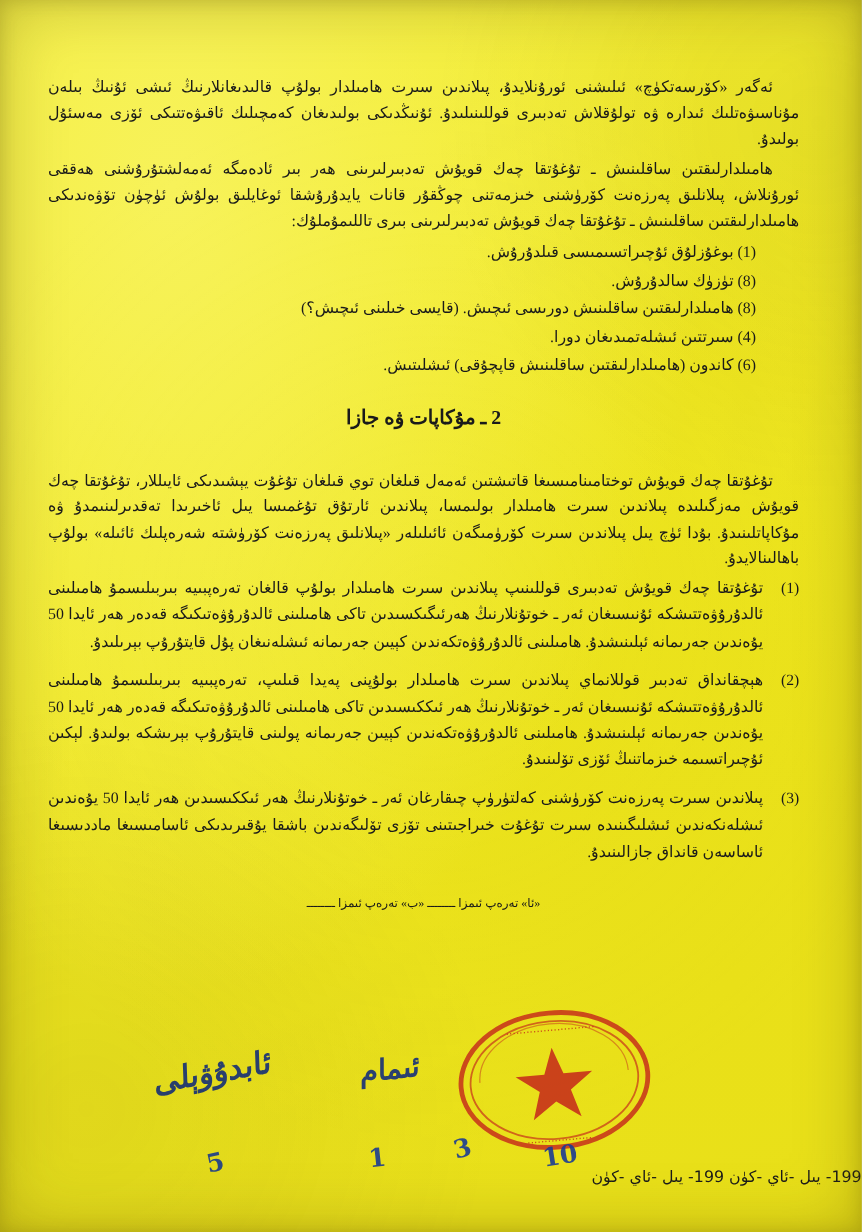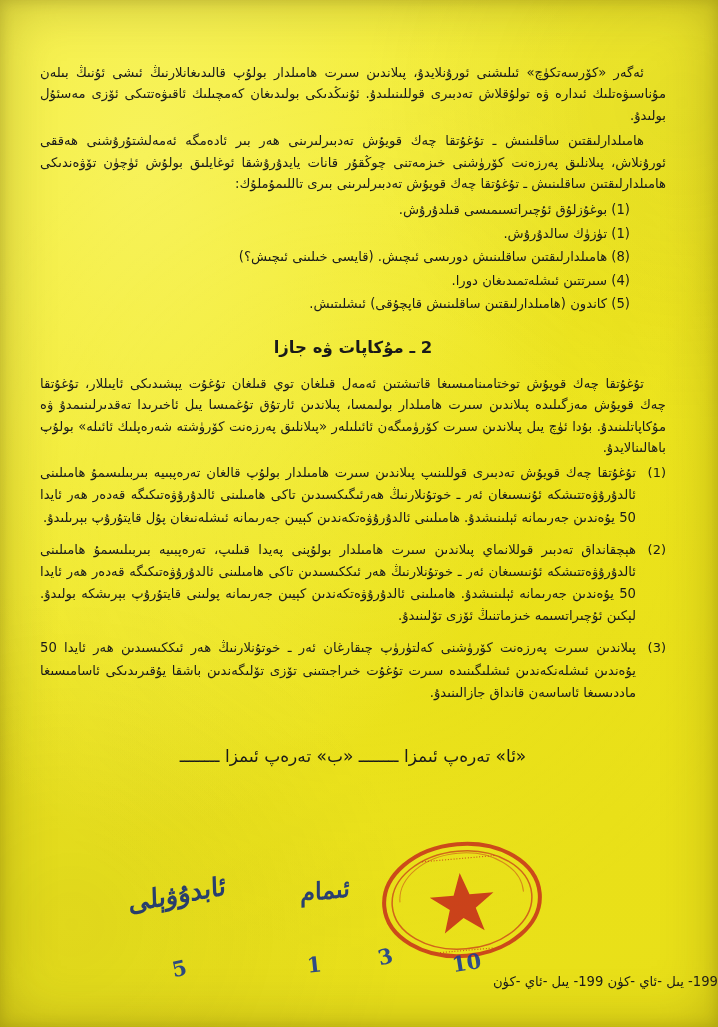--- a/index.html
+++ b/index.html
@@ -37,20 +37,21 @@
     inset: 0;
     pointer-events: none;
     box-shadow: inset 0 0 55px rgba(90,80,0,0.33), inset 0 0 14px rgba(80,70,0,0.22);
   }
   .content {
     position: absolute;
     left: 0; right: 0; top: 0;
     padding: 62px 52px 0 40px;
     direction: rtl;
     text-align: right;
+    font-family: Liberation Serif, serif;
   }
   p.para {
     margin: 0 0 4px 0;
     font-size: 13.2px;
     line-height: 1.62;
     text-align: justify;
     text-align-last: right;
     letter-spacing: 0.2px;
   }
   p.indent { text-indent: 22px; }
@@ -61,41 +62,41 @@
   }
   .numlist li {
     font-size: 13.2px;
     line-height: 1.78;
     padding-right: 36px;
   }
   h2.section-title {
     text-align: center;
     font-size: 16.5px;
     font-weight: bold;
-    margin: 22px 0 16px 0;
+    margin: 22px 0 32px 0;
     letter-spacing: 0.5px;
   }
   .clause {
     font-size: 13.2px;
     line-height: 1.68;
     text-align: justify;
     text-align-last: right;
     margin: 0 0 10px 0;
     padding-right: 30px;
     position: relative;
   }
   .clause .cnum {
     position: absolute;
     right: 0;
     top: 0;
     font-size: 13px;
   }
   .sig-line {
-    margin-top: 42px;
-    font-size: 17px;
+    margin-top: 26px;
+    font-size: 10px;
     text-align: center;
     position: relative;
     z-index: 3;
   }
   .date-line {
     position: absolute;
     left: 0; right: 0;
     bottom: 38px;
     text-align: right;
     font-size: 13.2px;
@@ -154,24 +155,24 @@
 
 <div class="page">
 
   <div class="content">
 
     <p class="para indent">ئەگەر «كۆرسەتكۈچ» ئىلىشنى ئورۇنلايدۇ، پىلاندىن سىرت ھامىلدار بولۇپ قالىدىغانلارنىڭ ئىشى ئۇنىڭ بىلەن مۇناسىۋەتلىك ئىدارە ۋە تولۇقلاش تەدبىرى قوللىنىلىدۇ. ئۇنىڭدىكى بولىدىغان كەمچىلىك ئاقىۋەتتىكى ئۆزى مەسئۇل بولىدۇ.</p>
     <p class="para indent">ھامىلدارلىقتىن ساقلىنىش ـ تۇغۇتقا چەك قويۇش تەدبىرلىرىنى ھەر بىر ئادەمگە ئەمەلشتۇرۇشنى ھەققى ئورۇنلاش، پىلانلىق پەرزەنت كۆرۈشنى خىزمەتنى چوڭقۇر قانات يايدۇرۇشقا ئوغايلىق بولۇش ئۈچۈن تۆۋەندىكى ھامىلدارلىقتىن ساقلىنىش ـ تۇغۇتقا چەك قويۇش تەدبىرلىرىنى بىرى تاللىمۇملۇك:</p>
 
     <ul class="numlist">
       <li>(1)  بوغۇزلۇق ئۇچىراتسىمىسى قىلدۇرۇش.</li>
-      <li>(1)  تۈزۈك سالدۇرۇش.</li>
+      <li>(8)  تۈزۈك سالدۇرۇش.</li>
       <li>(8)  ھامىلدارلىقتىن ساقلىنىش دورىسى ئىچىش. (قايسى خىلىنى ئىچىش؟)</li>
       <li>(4)  سىرتتىن ئىشلەتمىدىغان دورا.</li>
-      <li>(5)  كاندون (ھامىلدارلىقتىن ساقلىنىش قاپچۇقى) ئىشلىتىش.</li>
+      <li>(6)  كاندون (ھامىلدارلىقتىن ساقلىنىش قاپچۇقى) ئىشلىتىش.</li>
     </ul>
 
     <h2 class="section-title">2 ـ مۇكاپات ۋە جازا</h2>
 
     <p class="para indent">تۇغۇتقا چەك قويۇش توختامىنامىسىغا قاتىشتىن ئەمەل قىلغان توي قىلغان تۇغۇت يېشىدىكى ئايىللار، تۇغۇتقا چەك قويۇش مەزگىلىدە پىلاندىن سىرت ھامىلدار بولىمسا، پىلاندىن ئارتۇق تۇغمىسا يىل ئاخىرىدا تەقدىرلىنىمدۇ ۋە مۇكاپاتلىنىدۇ. بۇدا ئۈچ يىل پىلاندىن سىرت كۆرۈمىگەن ئائىلىلەر «پىلانلىق پەرزەنت كۆرۈشتە شەرەپلىك ئائىلە» بولۇپ باھالىنالايدۇ.</p>
 
     <div class="clause">
       <span class="cnum">(1)</span>
       <span>تۇغۇتقا چەك قويۇش تەدبىرى قوللىنىپ پىلاندىن سىرت ھامىلدار بولۇپ قالغان تەرەپبىيە بىربىلىسمۇ ھامىلىنى ئالدۇرۇۋەتتىشكە ئۇنىسىغان ئەر ـ خوتۇنلارنىڭ ھەرئىگىكسىدىن تاكى ھامىلىنى ئالدۇرۇۋەتىكىگە قەدەر ھەر ئايدا 50 يۇەندىن جەرىمانە ئېلىنىشدۇ. ھامىلىنى ئالدۇرۇۋەتكەندىن كېيىن جەرىمانە ئىشلەنىغان پۇل قايتۇرۇپ بېرىلىدۇ.</span>
     </div>

